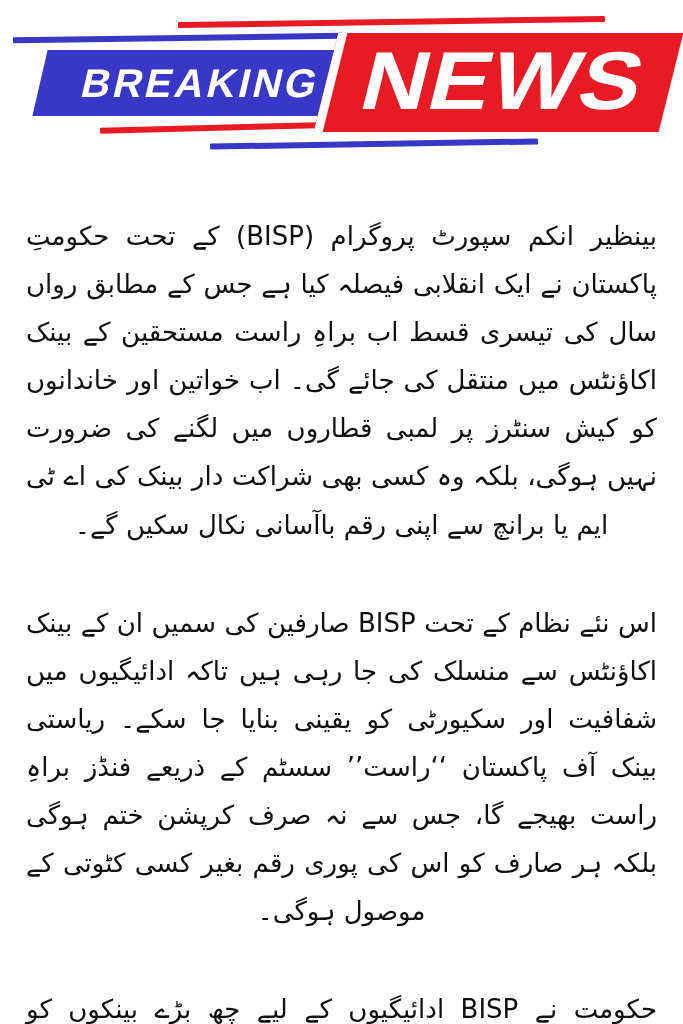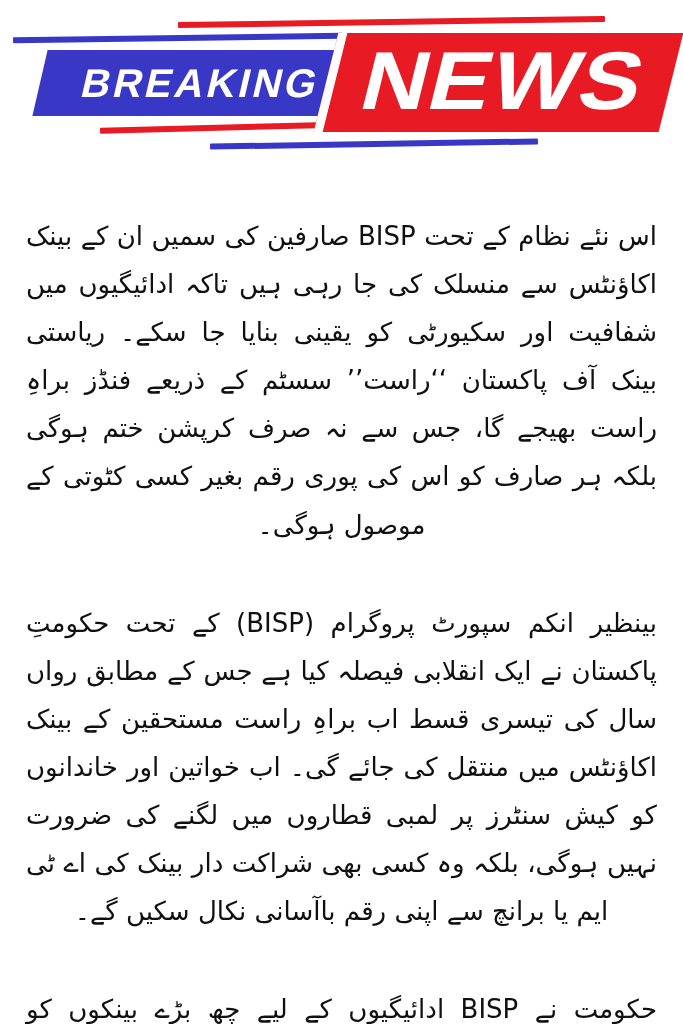--- a/index.html
+++ b/index.html
@@ -110,18 +110,18 @@
     <div class="breaking-badge">
       <span class="label">BREAKING</span>
     </div>
 
     <div class="news-badge">
       <span class="label">NEWS</span>
     </div>
   </div>
 
   <div class="article">
+    <p dir="rtl" lang="ur">بینظیر انکم سپورٹ پروگرام (BISP) کے تحت حکومتِ پاکستان نے ایک انقلابی فیصلہ کیا ہے جس کے مطابق رواں سال کی تیسری قسط اب براہِ راست مستحقین کے بینک اکاؤنٹس میں منتقل کی جائے گی۔ اب خواتین اور خاندانوں کو کیش سنٹرز پر لمبی قطاروں میں لگنے کی ضرورت نہیں ہوگی، بلکہ وہ کسی بھی شراکت دار بینک کی اے ٹی ایم یا برانچ سے اپنی رقم باآسانی نکال سکیں گے۔</p>
     <p dir="rtl" lang="ur">اس نئے نظام کے تحت BISP صارفین کی سمیں ان کے بینک اکاؤنٹس سے منسلک کی جا رہی ہیں تاکہ ادائیگیوں میں شفافیت اور سکیورٹی کو یقینی بنایا جا سکے۔ ریاستی بینک آف پاکستان ‘‘راست’’ سسٹم کے ذریعے فنڈز براہِ راست بھیجے گا، جس سے نہ صرف کرپشن ختم ہوگی بلکہ ہر صارف کو اس کی پوری رقم بغیر کسی کٹوتی کے موصول ہوگی۔</p>
-    <p dir="rtl" lang="ur">بینظیر انکم سپورٹ پروگرام (BISP) کے تحت حکومتِ پاکستان نے ایک انقلابی فیصلہ کیا ہے جس کے مطابق رواں سال کی تیسری قسط اب براہِ راست مستحقین کے بینک اکاؤنٹس میں منتقل کی جائے گی۔ اب خواتین اور خاندانوں کو کیش سنٹرز پر لمبی قطاروں میں لگنے کی ضرورت نہیں ہوگی، بلکہ وہ کسی بھی شراکت دار بینک کی اے ٹی ایم یا برانچ سے اپنی رقم باآسانی نکال سکیں گے۔</p>
     <p dir="rtl" lang="ur">حکومت نے BISP ادائیگیوں کے لیے چھ بڑے بینکوں کو شراکت دار بنایا ہے جن میں حبیب بینک، یو بی ایل، نیشنل بینک، میزان بینک، بینک الفلاح اور موبی لنک بینک شامل ہیں۔ اب مستحقین ان بینکوں کی اے ٹی ایم مشینوں سے رقم نکال سکتے ہیں اور ہر ٹرانزیکشن کا ایس ایم ایس الرٹ بھی حاصل کریں گے۔ یہ قدم نہ صرف سہولت کی فراہمی ہے بلکہ پاکستان میں ایک شفاف، ڈیجیٹل اور جدید فلاحی نظام کی بنیاد ہے۔</p>
   </div>
 
 </div>
 
 </body></html>

